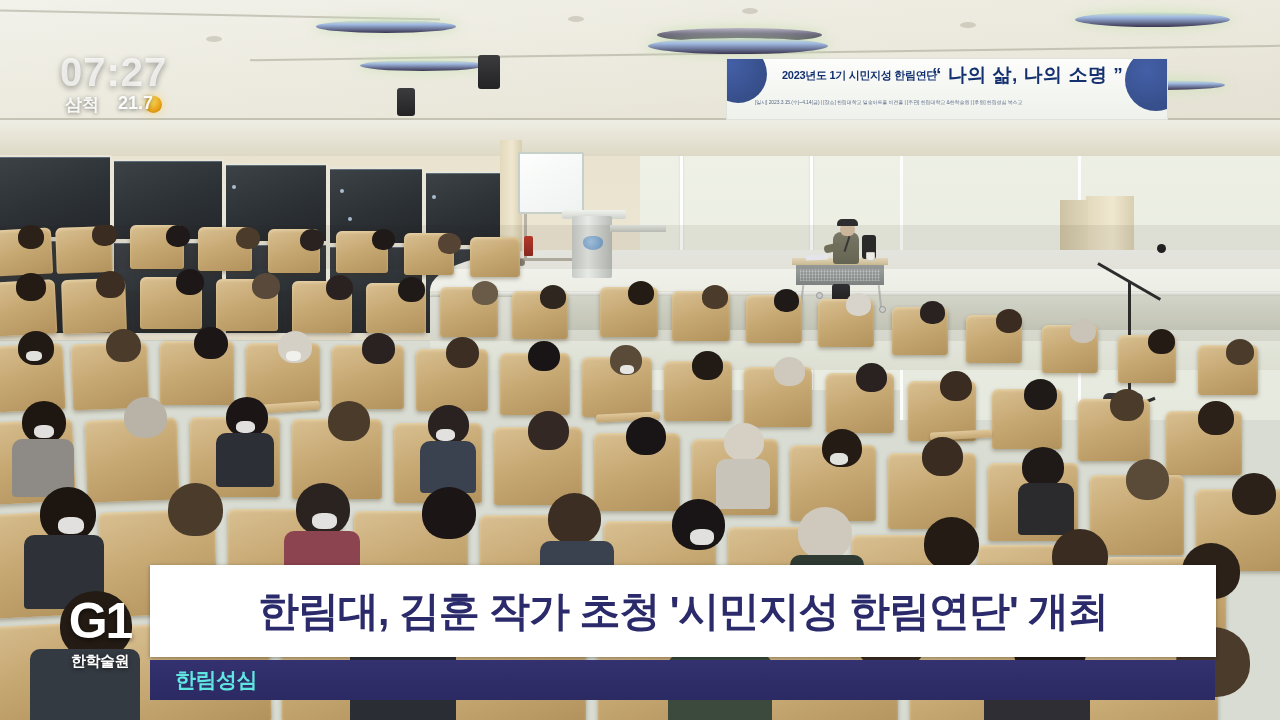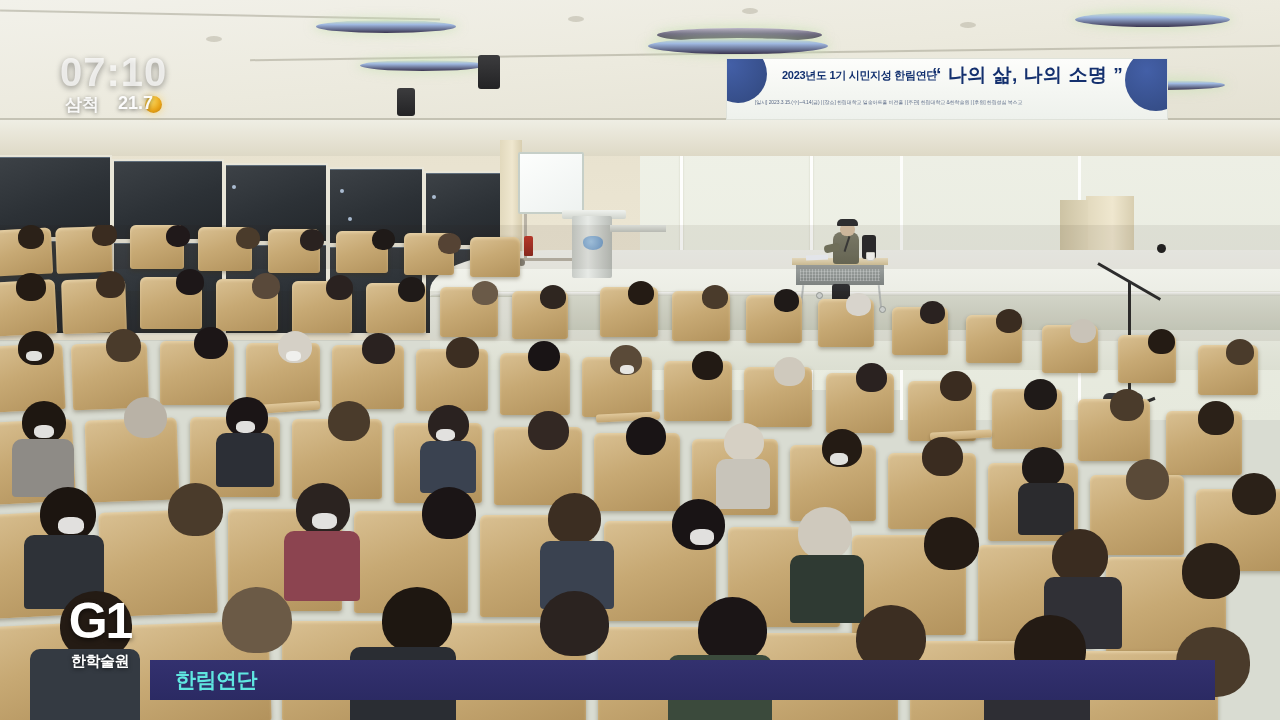--- a/index.html
+++ b/index.html
@@ -631,28 +631,31 @@
       <div class="p-head" style="left:1176px;top:402px; width:74px; height:70px; background:#4a3b2b;"></div>
 
       <div class="p-body" style="left:30px;  top:424px; width:110px; height:80px; background:#343a42;"></div>
       <div class="p-body" style="left:350px; top:422px; width:106px; height:78px; background:#2a2d33;"></div>
       <div class="p-body" style="left:668px; top:430px; width:104px; height:76px; background:#3b4a3c;"></div>
       <div class="p-body" style="left:984px; top:446px; width:106px; height:78px; background:#2e2e34;"></div>
     </div>
   </div>
 
   <div class="clock-wrap">
-    <div class="clock-time">07:10</div>
+    <div class="clock-time">07:27</div>
     <div class="clock-loc">삼척</div>
     <div class="clock-temp">21.7</div>
   </div>
 
+  <div class="headline-bar">
+    <div class="headline-text">한림대, 김훈 작가 초청 '시민지성 한림연단' 개최</div>
+  </div>
 
   <div class="topic-bar">
-    <div class="topic-text">한림연단</div>
+    <div class="topic-text">한림성심</div>
   </div>
 
   <div class="logo-bug">
     <div class="logo-g1">G1</div>
     <div class="logo-sub">한학술원</div>
   </div>
 
 </div>
 
 </body></html>

